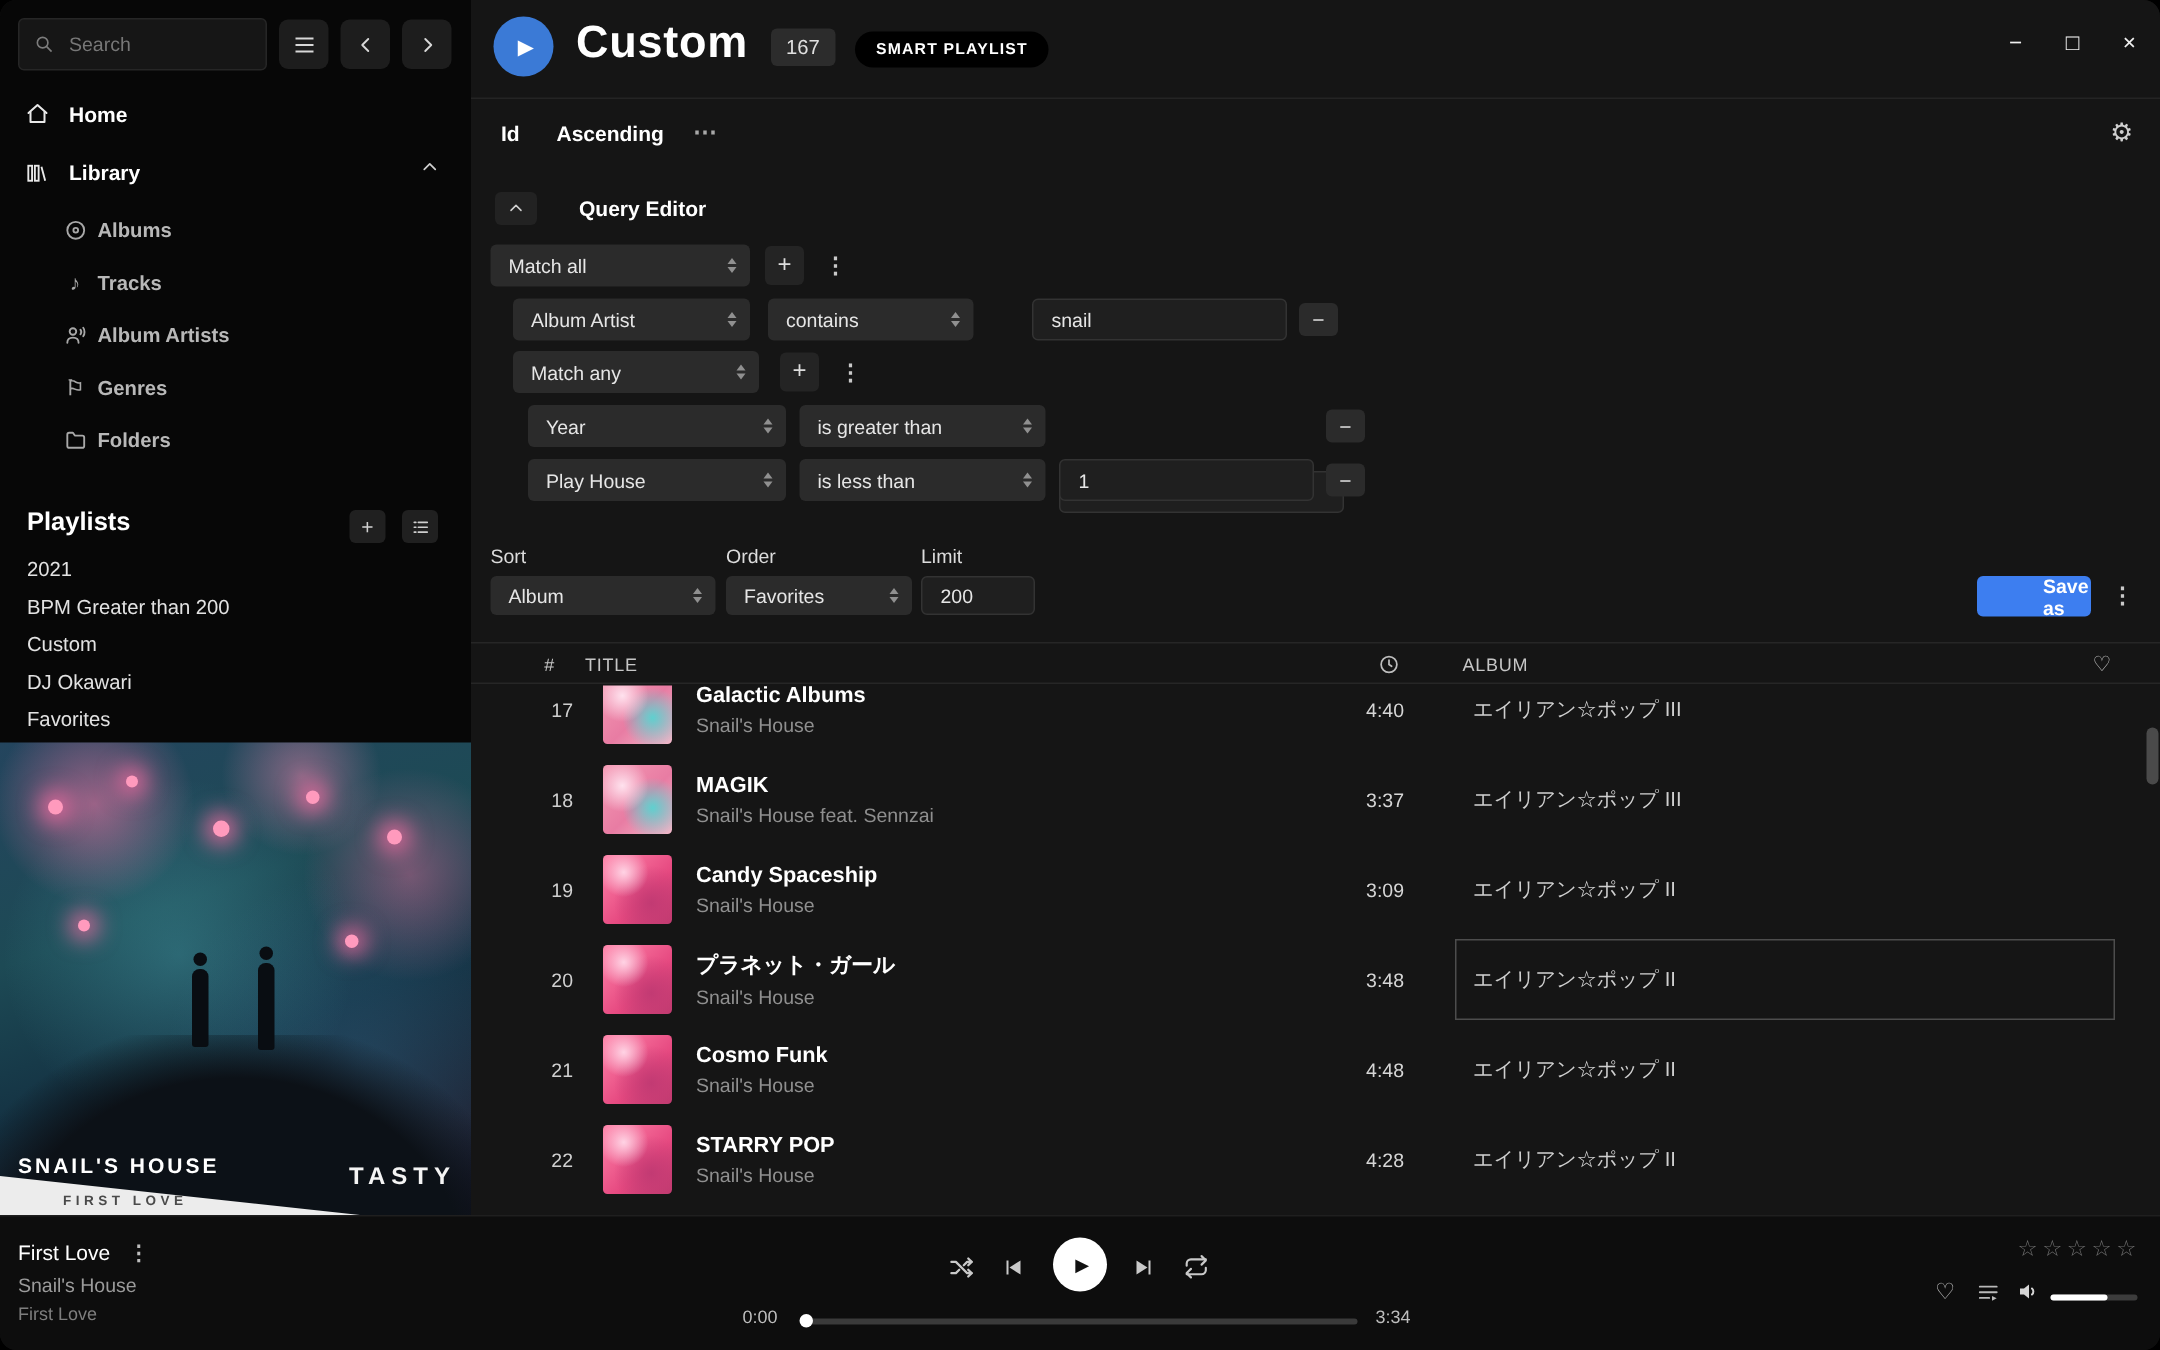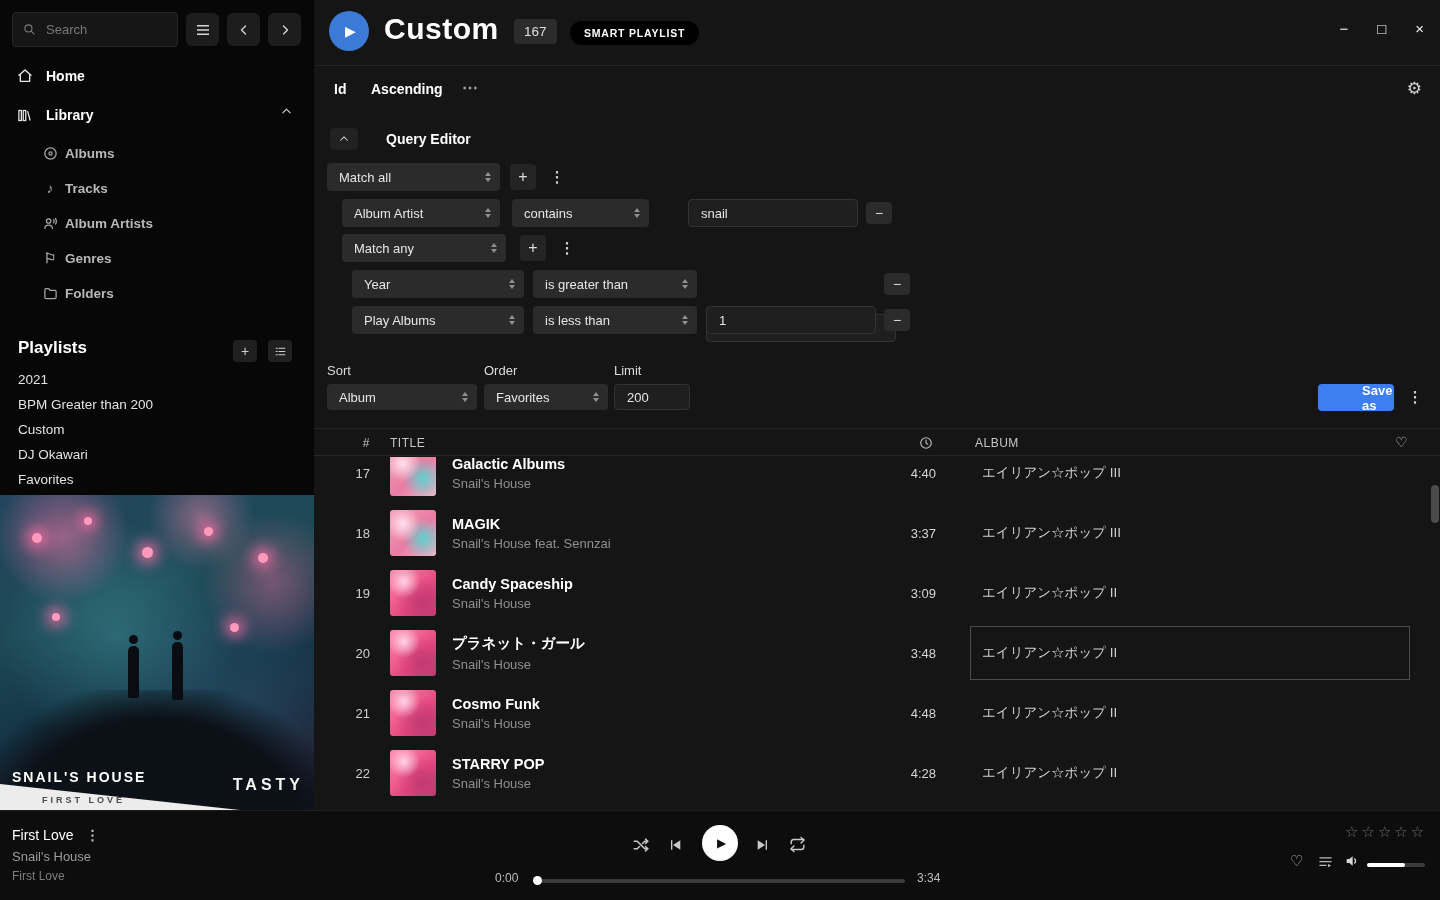--- a/index.html
+++ b/index.html
@@ -1,18 +1,18 @@
 <!DOCTYPE html>
 <html style="--accent: #3b7ad6; --save: #3d7ef0;"><head>
 <meta charset="utf-8">
 <style>
   html,body{margin:0;padding:0;background:#000;}
   *{box-sizing:border-box;}
   .app{position:relative;width:1440px;height:900px;overflow:hidden;background:#151515;
-       font-family:"Liberation Sans",sans-serif;color:#eaeaea;-webkit-font-smoothing:antialiased;}
+       font-family:"Liberation Sans",sans-serif;color:#eaeaea;border-radius:11px;-webkit-font-smoothing:antialiased;}
 
   
   .sidebar{position:absolute;left:0;top:0;width:314px;height:810px;background:#070707;}
   .search-box{position:absolute;left:12px;top:12px;width:166px;height:35px;background:#161616;
               border:1px solid #262626;border-radius:4px;display:flex;align-items:center;gap:8px;padding:0 10px;color:#7c7c7c;}
   .search-box input{flex:1;background:transparent;border:none;outline:none;color:#ddd;font-size:13px;width:100%;}
   .search-box input::placeholder{color:#777;}
   .icon-btn{position:absolute;width:33px;height:33px;top:13px;background:#1d1d1d;border-radius:6px;
             display:flex;align-items:center;justify-content:center;color:#d8d8d8;cursor:pointer;}
   .nav-row{position:absolute;left:0;width:100%;height:26px;display:flex;align-items:center;gap:13px;
@@ -86,21 +86,21 @@
   .field-label{position:absolute;top:363px;font-size:13px;color:#dcdcdc;}
   .save-btn{position:absolute;left:1004px;top:384px;width:76px;height:27px;background:var(--save,#3d7ef0);
             border-radius:4px;color:#fff;font-weight:700;font-size:13px;display:flex;align-items:center;
             justify-content:center;cursor:pointer;padding-left:44px;}
 
   
   .thead{position:absolute;left:0;right:0;top:428px;height:28px;border-top:1px solid #262626;
          border-bottom:1px solid #262626;color:#c6c6c6;font-size:12px;letter-spacing:.5px;}
   .thead .h{position:absolute;top:7px;}
   .rows{position:absolute;left:0;right:9px;top:457px;bottom:0;overflow:hidden;}
-  .rows-inner{margin-top:-14px;}
+  .rows-inner{margin-top:-14px;margin-left:12px;}
   .track-row{display:flex;align-items:center;height:60px;padding:0 21px 0 26px;cursor:pointer;}
   .c-num{width:30px;text-align:right;font-size:13px;color:#cfcfcf;flex:none;}
   .c-art{margin-left:20px;flex:none;}
   .thumb{width:46px;height:46px;border-radius:3px;}
   .art-a{background:
       radial-gradient(circle at 28% 30%, #ffe2ee, transparent 38%),
       radial-gradient(circle at 72% 62%, #5fd0cf, transparent 46%),
       linear-gradient(135deg,#f59ab4,#e87ca3 55%,#f2b8c9);}
   .art-b{background:
       radial-gradient(circle at 30% 25%, #ffd3e4, transparent 35%),
@@ -338,21 +338,21 @@
       <span>is greater than</span>
       <span class="caret">
           <i class="u"></i>
           <i class="d"></i>
         </span>
     </div>
     <input class="ti" style="left: 392px; top: 270px; width: 190px; margin-top: 44px;" value="2020">
     <div class="rm-btn" style="left:570px;top:273px">−</div>
 
     <div class="dd" style="left:38px;top:306px;width:172px">
-      <span>Play Albums</span>
+      <span>Play House</span>
       <span class="caret">
           <i class="u"></i>
           <i class="d"></i>
         </span>
     </div>
     <div class="dd" style="left:219px;top:306px;width:164px">
       <span>is less than</span>
       <span class="caret">
           <i class="u"></i>
           <i class="d"></i>

